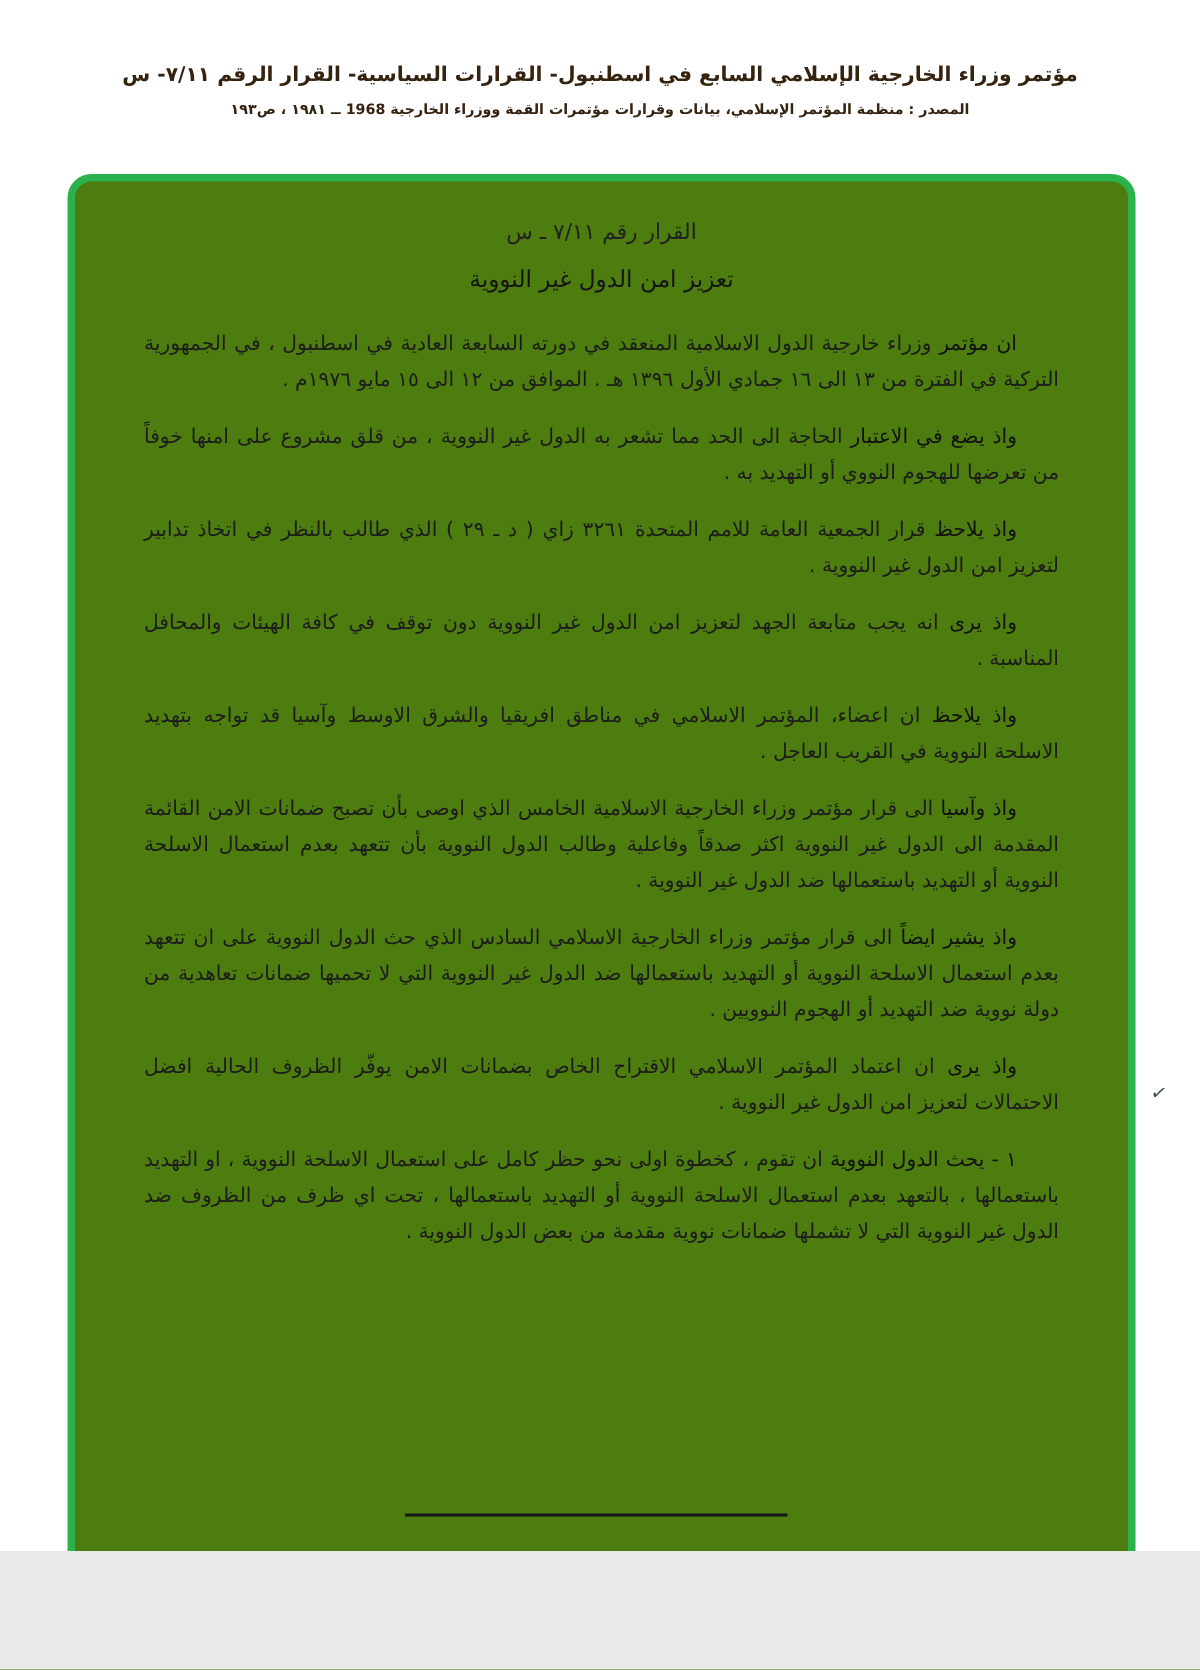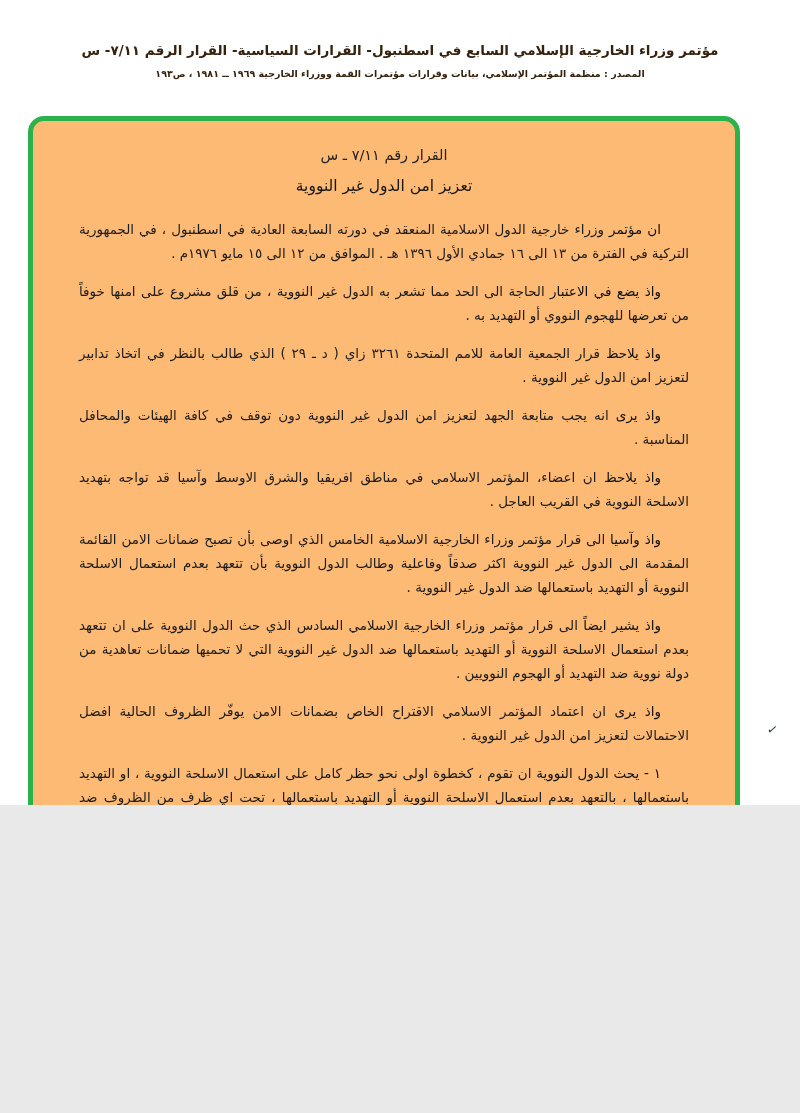--- a/index.html
+++ b/index.html
@@ -3,21 +3,21 @@
 <meta charset="utf-8">
 <style>
   html, body {
     margin: 0;
     padding: 0;
     background: #e9e9e9;
   }
   .page {
     position: relative;
     width: 800px;
-    height: 805px;
+    height: 1034px;
     margin: 0 auto;
     background: #ffffff;
     overflow: hidden;
     font-family: "DejaVu Sans", sans-serif;
     color: #1c1c1c;
   }
   .top-header {
     position: absolute;
     top: 40px;
     left: 60px;
@@ -34,26 +34,26 @@
   }
   .header-source {
     margin-top: 8px;
     font-size: 9.5px;
     font-weight: bold;
     color: #35220f;
   }
   .green-frame {
     position: absolute;
     top: 116px;
-    left: 28px;
+    left: 45px;
     width: 702px;
     height: 942px;
     border: 5px solid #2bb24c;
     border-radius: 16px;
-    background: #fdba74;
+    background: #4d7c0f;
   }
   .doc-content {
     position: absolute;
     top: 26px;
     left: 46px;
     right: 46px;
     direction: rtl;
   }
   .doc-title {
     text-align: center;
@@ -99,21 +99,21 @@
     transform: rotate(10deg);
   }
 </style>
 </head>
 <body>
 
 <div class="page">
 
   <div class="top-header">
     <div class="header-title">مؤتمر وزراء الخارجية الإسلامي السابع في اسطنبول- القرارات السياسية- القرار الرقم ٧/١١- س</div>
-    <div class="header-source">المصدر : منظمة المؤتمر الإسلامي، بيانات وقرارات مؤتمرات القمة ووزراء الخارجية ١٩٦٩ ــ ١٩٨١ ، ص١٩٣</div>
+    <div class="header-source">المصدر : منظمة المؤتمر الإسلامي، بيانات وقرارات مؤتمرات القمة ووزراء الخارجية 1968 ــ ١٩٨١ ، ص١٩٣</div>
   </div>
 
   <div class="green-frame">
     <div class="doc-content">
 
       <div class="doc-title">القرار رقم ٧/١١ ـ س</div>
 
       <div class="doc-subtitle">تعزيز امن الدول غير النووية</div>
 
       <p class="para">

